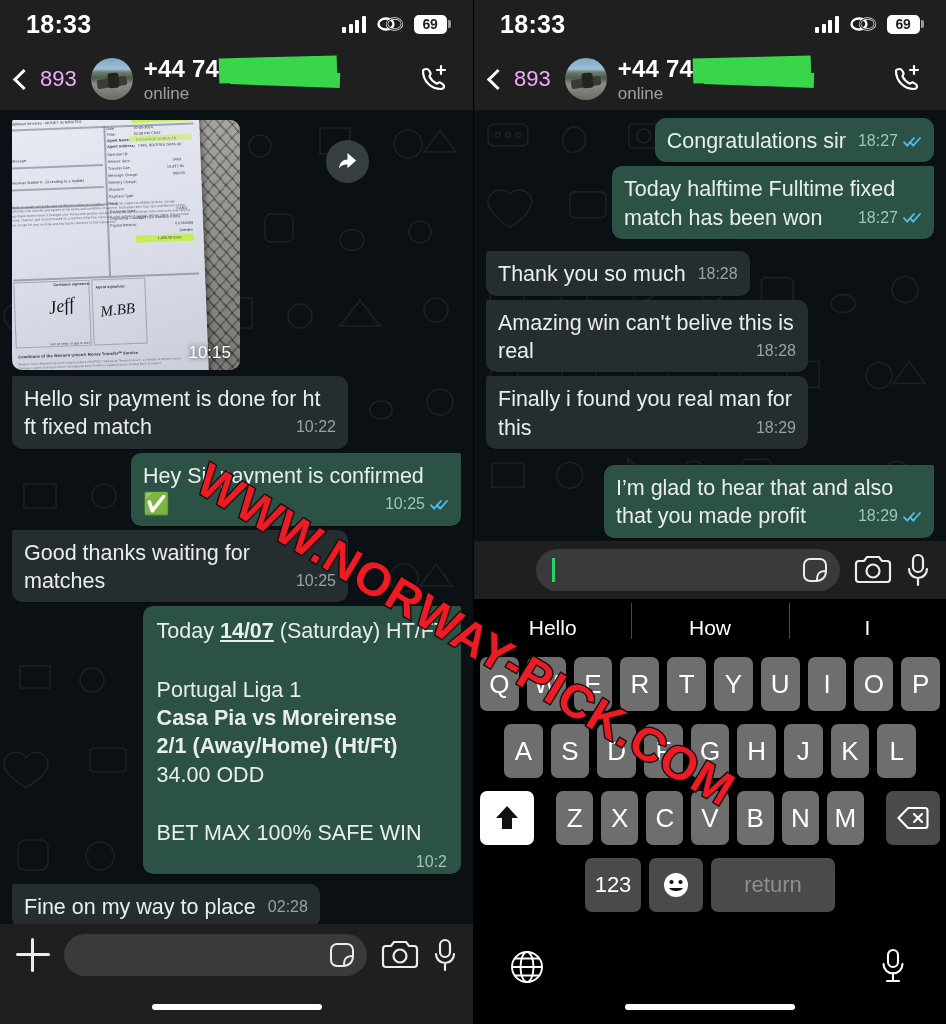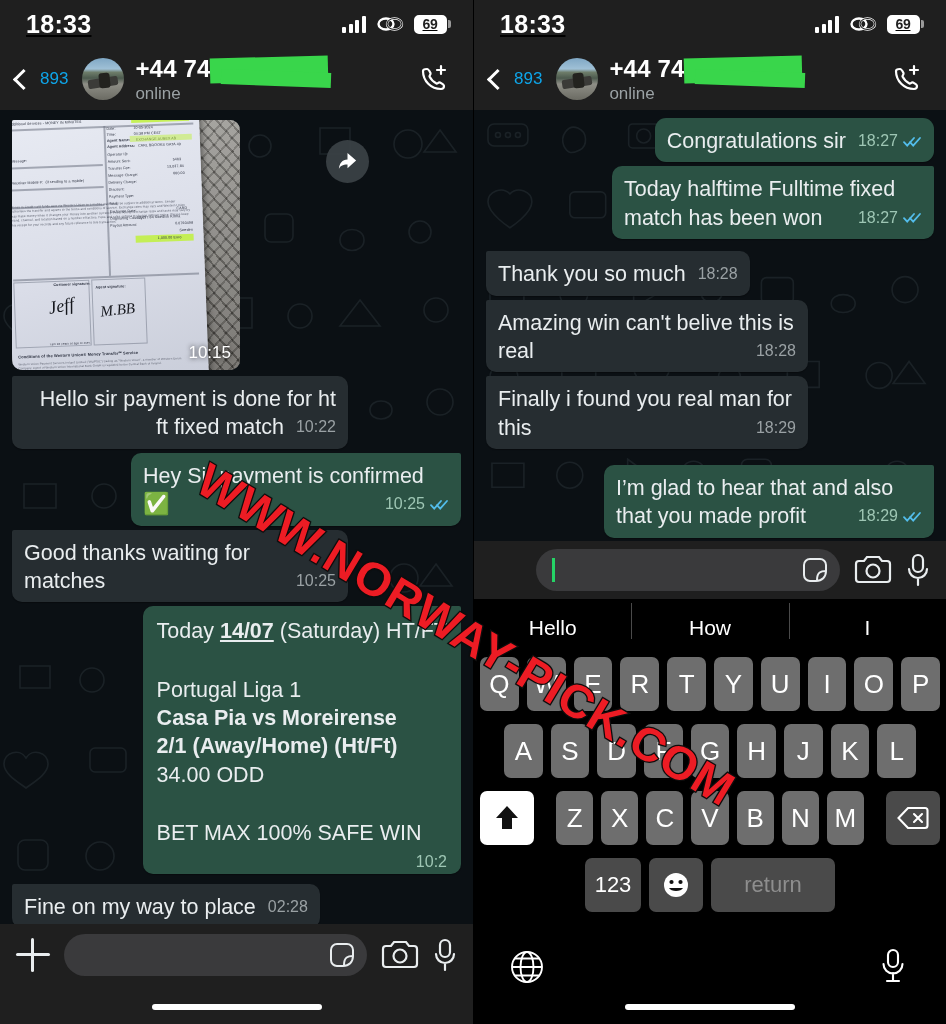--- a/index.html
+++ b/index.html
@@ -5,40 +5,40 @@
   * { margin:0; padding:0; box-sizing:border-box; }
   html,body { width:946px; height:1024px; background:#000; overflow:hidden;
     font-family:"Liberation Sans", sans-serif; }
 
   .screenshot { position:relative; width:946px; height:1024px; display:flex; background:#000; }
   .panel { position:relative; width:473px; height:1024px; overflow:hidden; background:#0B1014; }
   .panel.right { border-left:1px solid #000; }
 
   
   .statusbar { position:relative; height:48px; background:#1F1F1F; display:flex;
-    align-items:center; justify-content:space-between; padding:0 22px 0 26px; z-index:6;text-decoration:underline; }
+    align-items:center; justify-content:space-between; padding:0 22px 0 26px; z-index:6; }
   .sb-time { color:#fff; font-size:25px; font-weight:600; letter-spacing:.3px; }
   .sb-right { display:flex; align-items:center; gap:9px; }
   .sig { display:flex; align-items:flex-end; gap:2.5px; height:17px; }
   .sig i { width:4px; background:#fff; border-radius:1px; display:block; }
   .sig i:nth-child(1){height:6px}.sig i:nth-child(2){height:9px}
   .sig i:nth-child(3){height:13px}.sig i:nth-child(4){height:17px}
   .batt { display:flex; align-items:center; }
   .batt-body { width:33px; height:19px; border:2px solid #fff; border-radius:5px;
     background:#fff; display:flex; align-items:center; justify-content:center; }
   .batt-txt { color:#1F1F1F; font-size:14px; font-weight:700; letter-spacing:-.3px; }
   .batt-cap { width:3px; height:8px; background:#9a9a9a; border-radius:0 2px 2px 0; margin-left:1.5px;}
 
   
   .chdr { position:relative; height:62px; background:#1F1F1F; display:flex;
     align-items:center; padding:0 18px 0 10px; gap:0; z-index:6; }
   .back { display:flex; align-items:center; gap:9px; cursor:pointer; }
   .chev-l { width:15px; height:15px; border-left:3.4px solid #fff; border-bottom:3.4px solid #fff;
     transform:rotate(45deg); margin-left:6px; }
-  .back-cnt { color:#0ea5e9; font-size:17px; font-weight:500; }
+  .back-cnt { color:#f0abfc; font-size:22px; font-weight:500; }
   .avatar { width:42px; height:42px; border-radius:50%; margin-left:14px; flex:0 0 auto;
     overflow:hidden; position:relative;
     background:linear-gradient(#7FA7C4 0%,#9FC0D6 26%,#6e7d6a 34%,#4c5a4e 48%,#8e8e86 62%,#6b6b63 100%); }
   .avatar::before { content:''; position:absolute; left:6px; top:20px; width:30px; height:9px;
     background:#3b3b38; transform:rotate(-9deg); border-radius:2px; }
   .avatar::after { content:''; position:absolute; left:17px; top:15px; width:11px; height:15px;
     background:#23231f; border-radius:3px; transform:rotate(-6deg); }
   .hdr-txt { margin-left:11px; display:flex; flex-direction:column; justify-content:center;
     flex:1; min-width:0; position:relative; }
   .hdr-name { color:#fff; font-size:24px; font-weight:700; white-space:nowrap; letter-spacing:.2px; }
@@ -357,21 +357,21 @@
             </div>
           </div>
           <div class="fwd">
             <svg viewBox="0 0 24 24" fill="#fff">
                 <path d="M12 7V3l9 8-9 8v-4c-5 0-8 1.5-9 5 .5-6 3.5-10 9-10z"></path>
               </svg>
           </div>
         </div>
 
         <div class="row in">
-          <div class="bub in" style="max-width:336px;text-align:right;">
+          <div class="bub in" style="max-width:336px;">
             <span class="bub-txt">Hello sir payment is done for ht ft fixed match</span>
             <span class="meta">
               <span class="t">10:22</span>
             </span>
           </div>
         </div>
 
         <div class="row out">
           <div class="bub out" style="max-width:330px;">
             <span class="bub-txt">Hey Sir payment is confirmed ✅</span>

